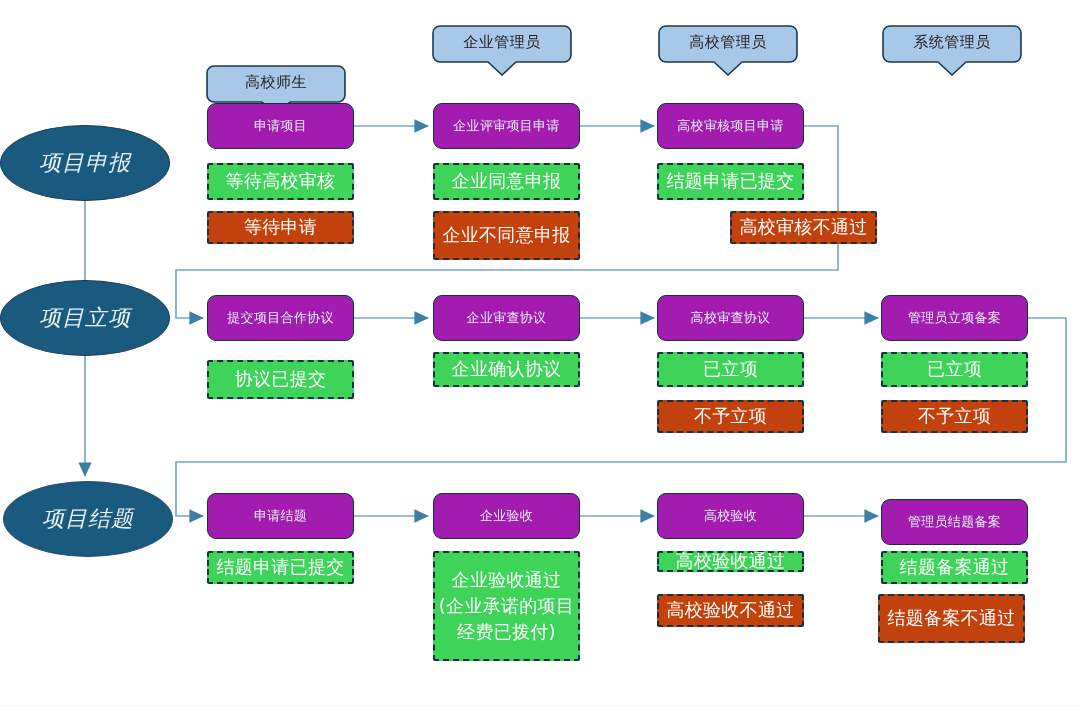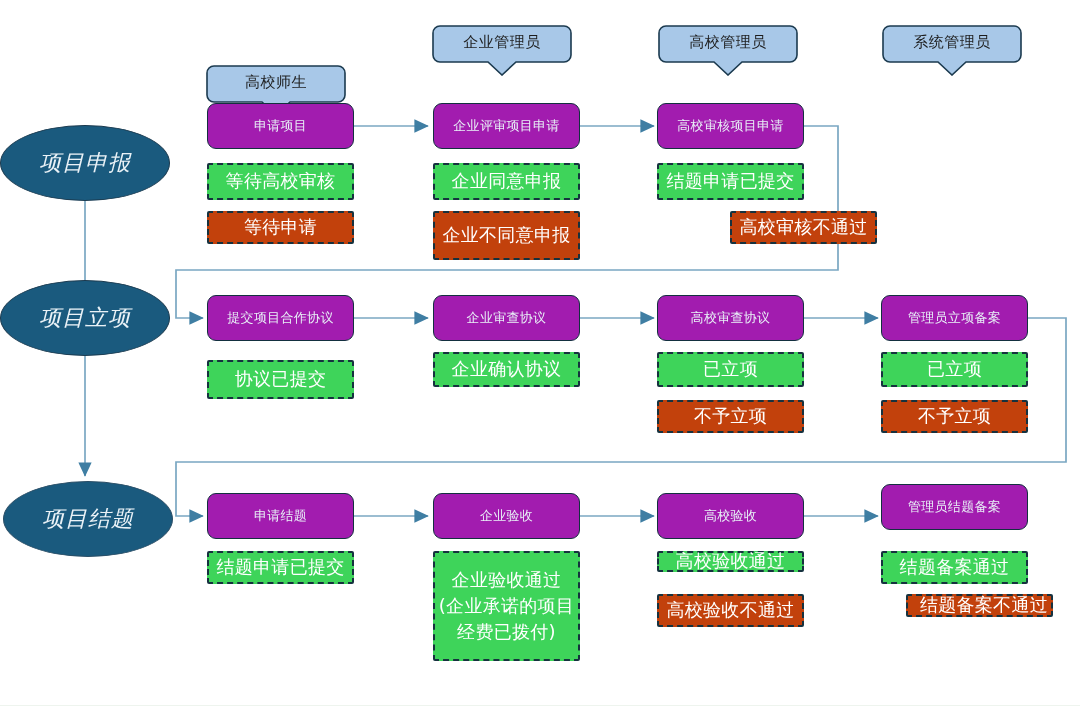--- a/index.html
+++ b/index.html
@@ -211,24 +211,24 @@
   <div class="node act" style="left:657px;top:493px;">
     <span>高校验收</span>
   </div>
   <div class="node chip ok" style="left:657px;top:551px;height:21px;">
     <span class="chip-label">高校验收通过</span>
   </div>
   <div class="node chip no" style="left:657px;top:594px;height:33px;">
     <span class="chip-label">高校验收不通过</span>
   </div>
 
-  <div class="node act" style="left:881px;top:484px;align-items:center;">
+  <div class="node act" style="left:881px;top:499px;align-items:center;">
     <span>管理员结题备案</span>
   </div>
   <div class="node chip ok" style="left:881px;top:551px;height:33px;">
     <span class="chip-label">结题备案通过</span>
   </div>
-  <div class="node chip no" style="left:906px;top:594px;height:23px;justify-content:flex-end;">
+  <div class="node chip no" style="left:878px;top:594px;height:49px;">
     <span class="chip-label">结题备案不通过</span>
   </div>
 
   <div class="hairline"></div>
 </div>
 
 </body></html>

